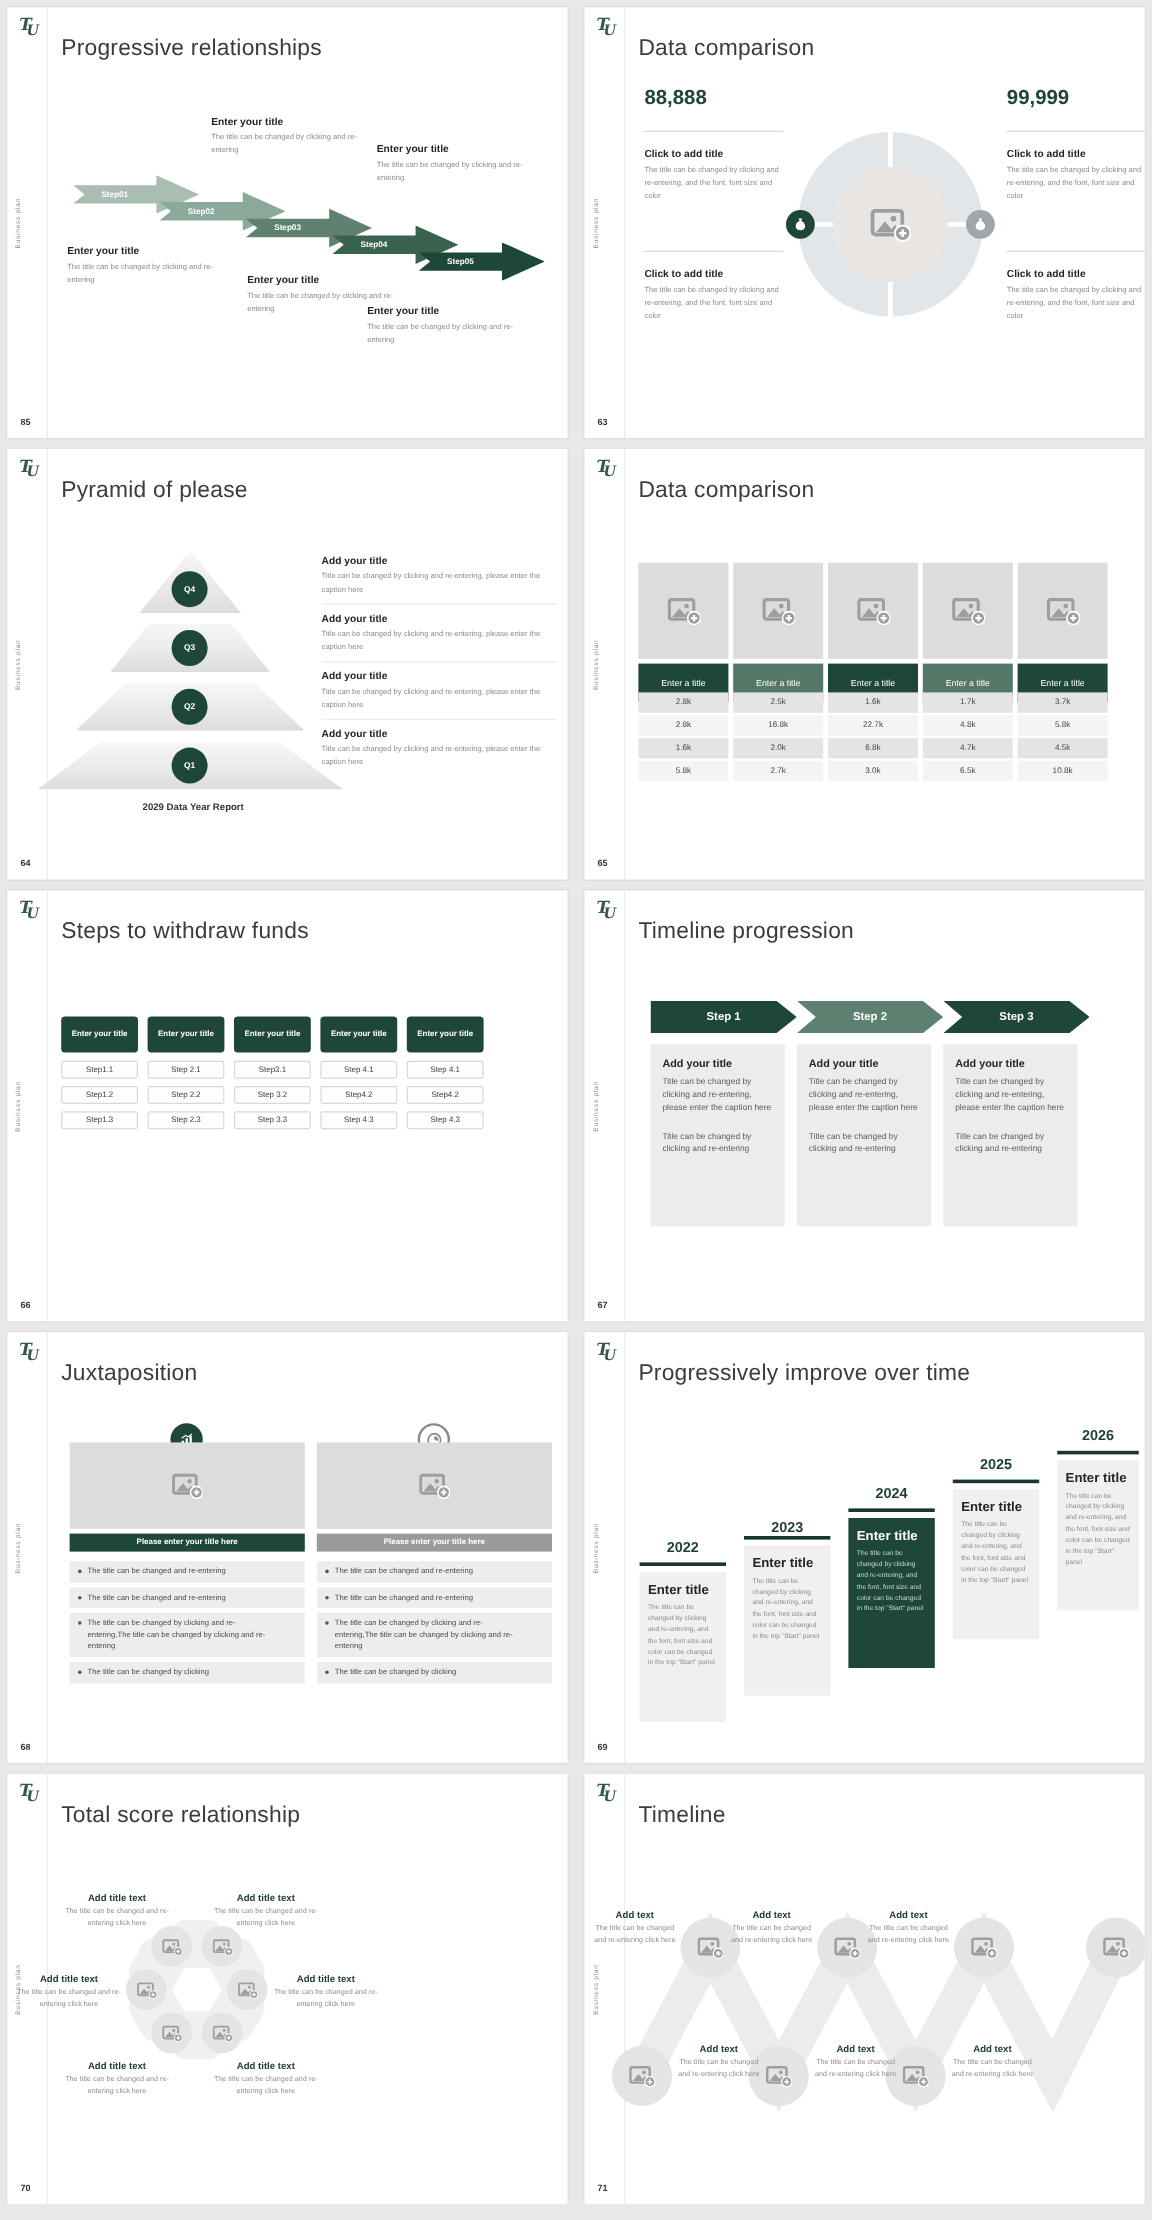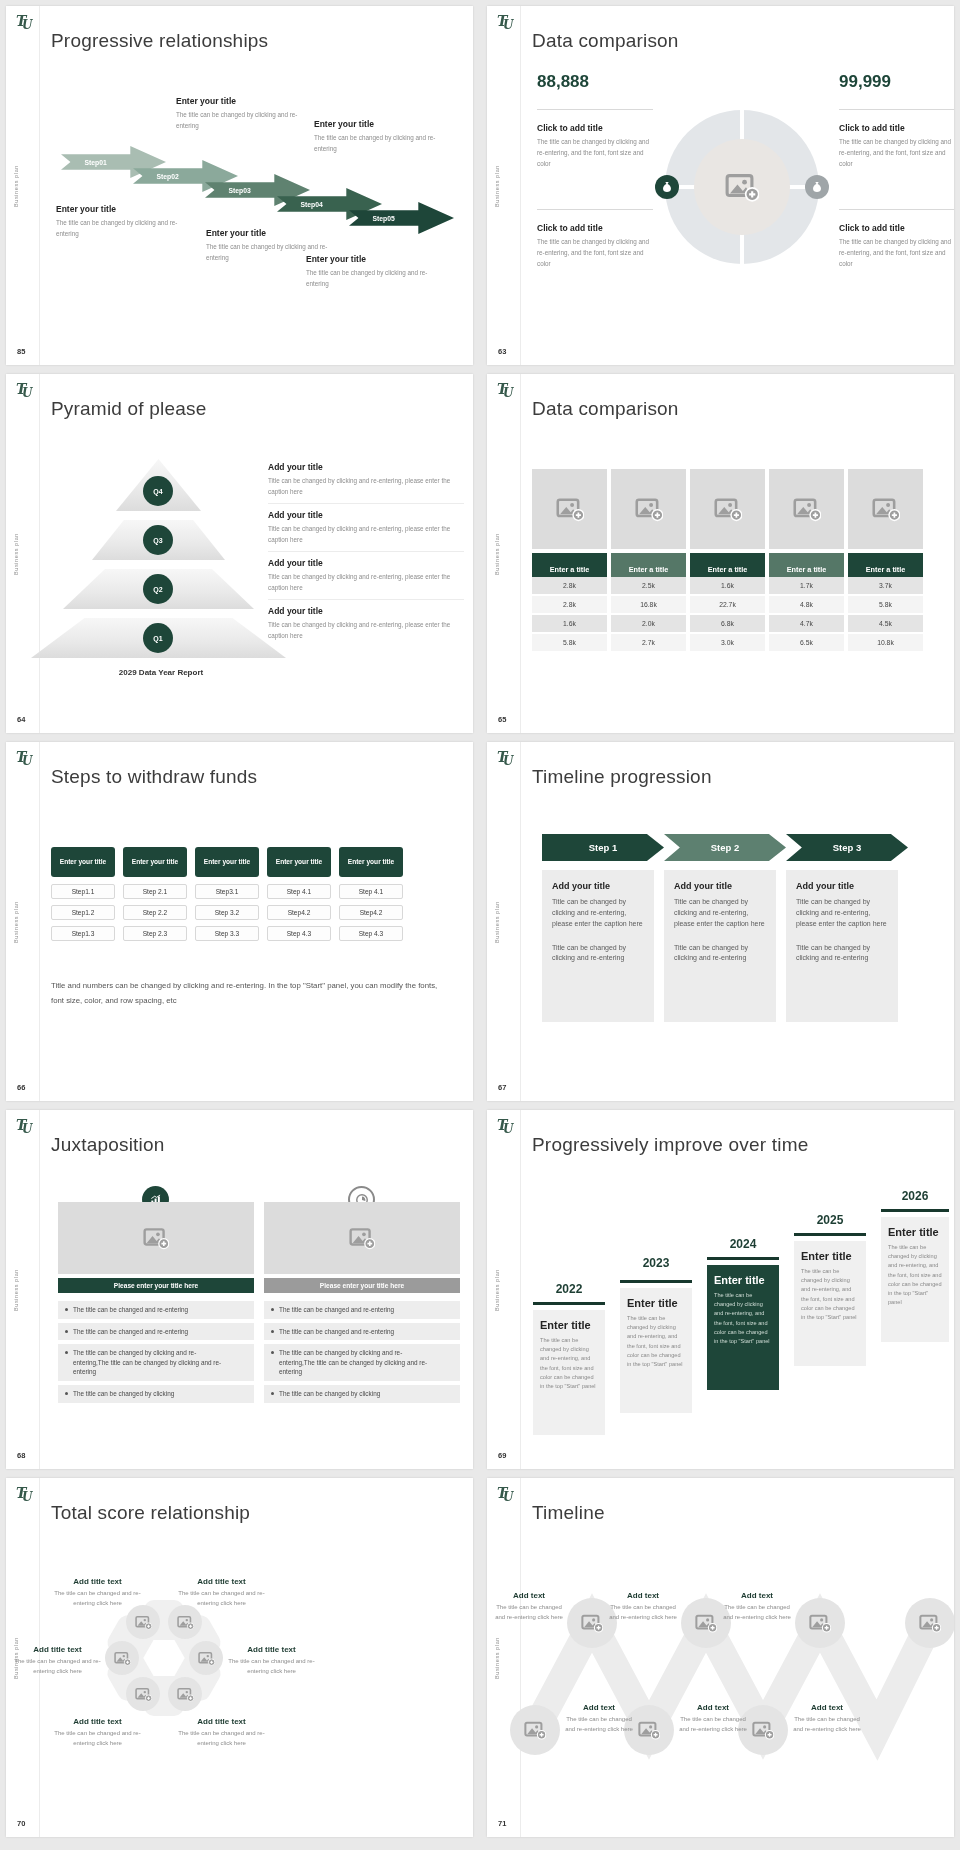--- a/index.html
+++ b/index.html
@@ -31,21 +31,21 @@
 .donut .inner{position:absolute;left:29px;top:29px;width:96px;height:96px;border-radius:50%;background:#e9e6e3;display:flex;align-items:center;justify-content:center}
 .badge{position:absolute;width:24px;height:24px;border-radius:50%;display:flex;align-items:center;justify-content:center;color:#fff}
 
 .pyr{position:absolute;background:linear-gradient(180deg,#f7f7f7 0%,#e9e9e9 60%,#dcdcdc 100%)}
 .qc{position:absolute;width:30px;height:30px;border-radius:50%;background:#1e4639;color:#fff;font-size:7px;font-weight:bold;display:flex;align-items:center;justify-content:center}
 .blk64{width:196px;border-bottom:1px solid #ececec;padding-bottom:6px}
 .blk64.last{border-bottom:none}
 .foot64{position:absolute;left:60px;top:294px;width:190px;text-align:center;font-size:8px;font-weight:bold;color:#333}
 
 .pbox{position:absolute;width:75px;height:80px;background:#dcdcdc;display:flex;align-items:center;justify-content:center}
-.thead{position:absolute;width:75px;height:32px;display:flex;align-items:center;justify-content:center;font-size:7.3px;font-weight:bold;color:#fff}
+.thead{position:absolute;width:75px;height:32px;display:flex;align-items:center;justify-content:center;font-size:7.3px;font-weight:normal;color:#fff}
 .hd{background:#1e4639}.hm{background:#557767}
 .tcell{position:absolute;width:75px;height:17px;display:flex;align-items:center;justify-content:center;font-size:6.8px;color:#454545}
 .r-odd{background:#e4e4e4}.r-even{background:#f4f4f4}
 
 .hbox66{position:absolute;width:64px;height:30px;background:#1e4639;border-radius:3px;color:#fff;font-size:6.6px;font-weight:bold;display:flex;align-items:center;justify-content:center;text-align:center;line-height:1.25;padding:0 4px}
 .sbox66{position:absolute;width:64px;height:15px;background:#fdfdfd;border:1px solid #d8d8d8;border-radius:2px;font-size:6.6px;color:#3a3a3a;display:flex;align-items:center;justify-content:center}
 .note66{position:absolute;left:45px;top:236px;width:388px;font-size:7.8px;color:#555;line-height:1.95}
 
 .arr67{position:absolute;width:122px;height:27px;display:flex;align-items:center;justify-content:center;color:#fff;font-size:9.5px;font-weight:bold}
 .arr67.first{clip-path:polygon(0 0,86% 0,100% 50%,86% 100%,0 100%)}
@@ -350,21 +350,20 @@
     <div class="sbox66" style="left:189px;top:142px">Step3.1</div>
     <div class="sbox66" style="left:189px;top:163px">Step 3.2</div>
     <div class="sbox66" style="left:189px;top:184px">Step 3.3</div>
     <div class="sbox66" style="left:261px;top:142px">Step 4.1</div>
     <div class="sbox66" style="left:261px;top:163px">Step4.2</div>
     <div class="sbox66" style="left:261px;top:184px">Step 4.3</div>
     <div class="sbox66" style="left:333px;top:142px">Step 4.1</div>
     <div class="sbox66" style="left:333px;top:163px">Step4.2</div>
     <div class="sbox66" style="left:333px;top:184px">Step 4.3</div>
 
-    <p class="note66">Title and numbers can be changed by clicking and re-entering. In the top "Start" panel, you can modify the fonts, font size, color, and row spacing, etc</p>
     <span class="pnum">66</span>
   </section>
 
   <section class="slide">
     <span class="logo">
         <i class="lt">T</i>
         <i class="lu">U</i>
       </span>
     <span class="vline"></span>
     <span class="vtext">Business plan</span>
@@ -481,21 +480,21 @@
     <h2 class="stitle">Progressively improve over time</h2>
 
 
     <div class="yr" style="left:46px;top:172px">2022</div>
     <div class="ybar" style="left:46px;top:192px"></div>
     <div class="ybox" style="left:46px;top:200px">
       <div class="t">Enter title</div>
         <div class="b">The title can be changed by clicking and re-entering, and the font, font size and color can be changed in the top "Start" panel</div>
       </div>
 
-    <div class="yr" style="left:133px;top:146px">2023</div>
+    <div class="yr" style="left:133px;top:156px">2023</div>
     <div class="ybar" style="left:133px;top:170px"></div>
     <div class="ybox" style="left:133px;top:178px">
       <div class="t">Enter title</div>
         <div class="b">The title can be changed by clicking and re-entering, and the font, font size and color can be changed in the top "Start" panel</div>
       </div>
 
     <div class="yr" style="left:220px;top:127px">2024</div>
     <div class="ybar" style="left:220px;top:147px"></div>
     <div class="ybox hl" style="left:220px;top:155px">
       <div class="t">Enter title</div>

